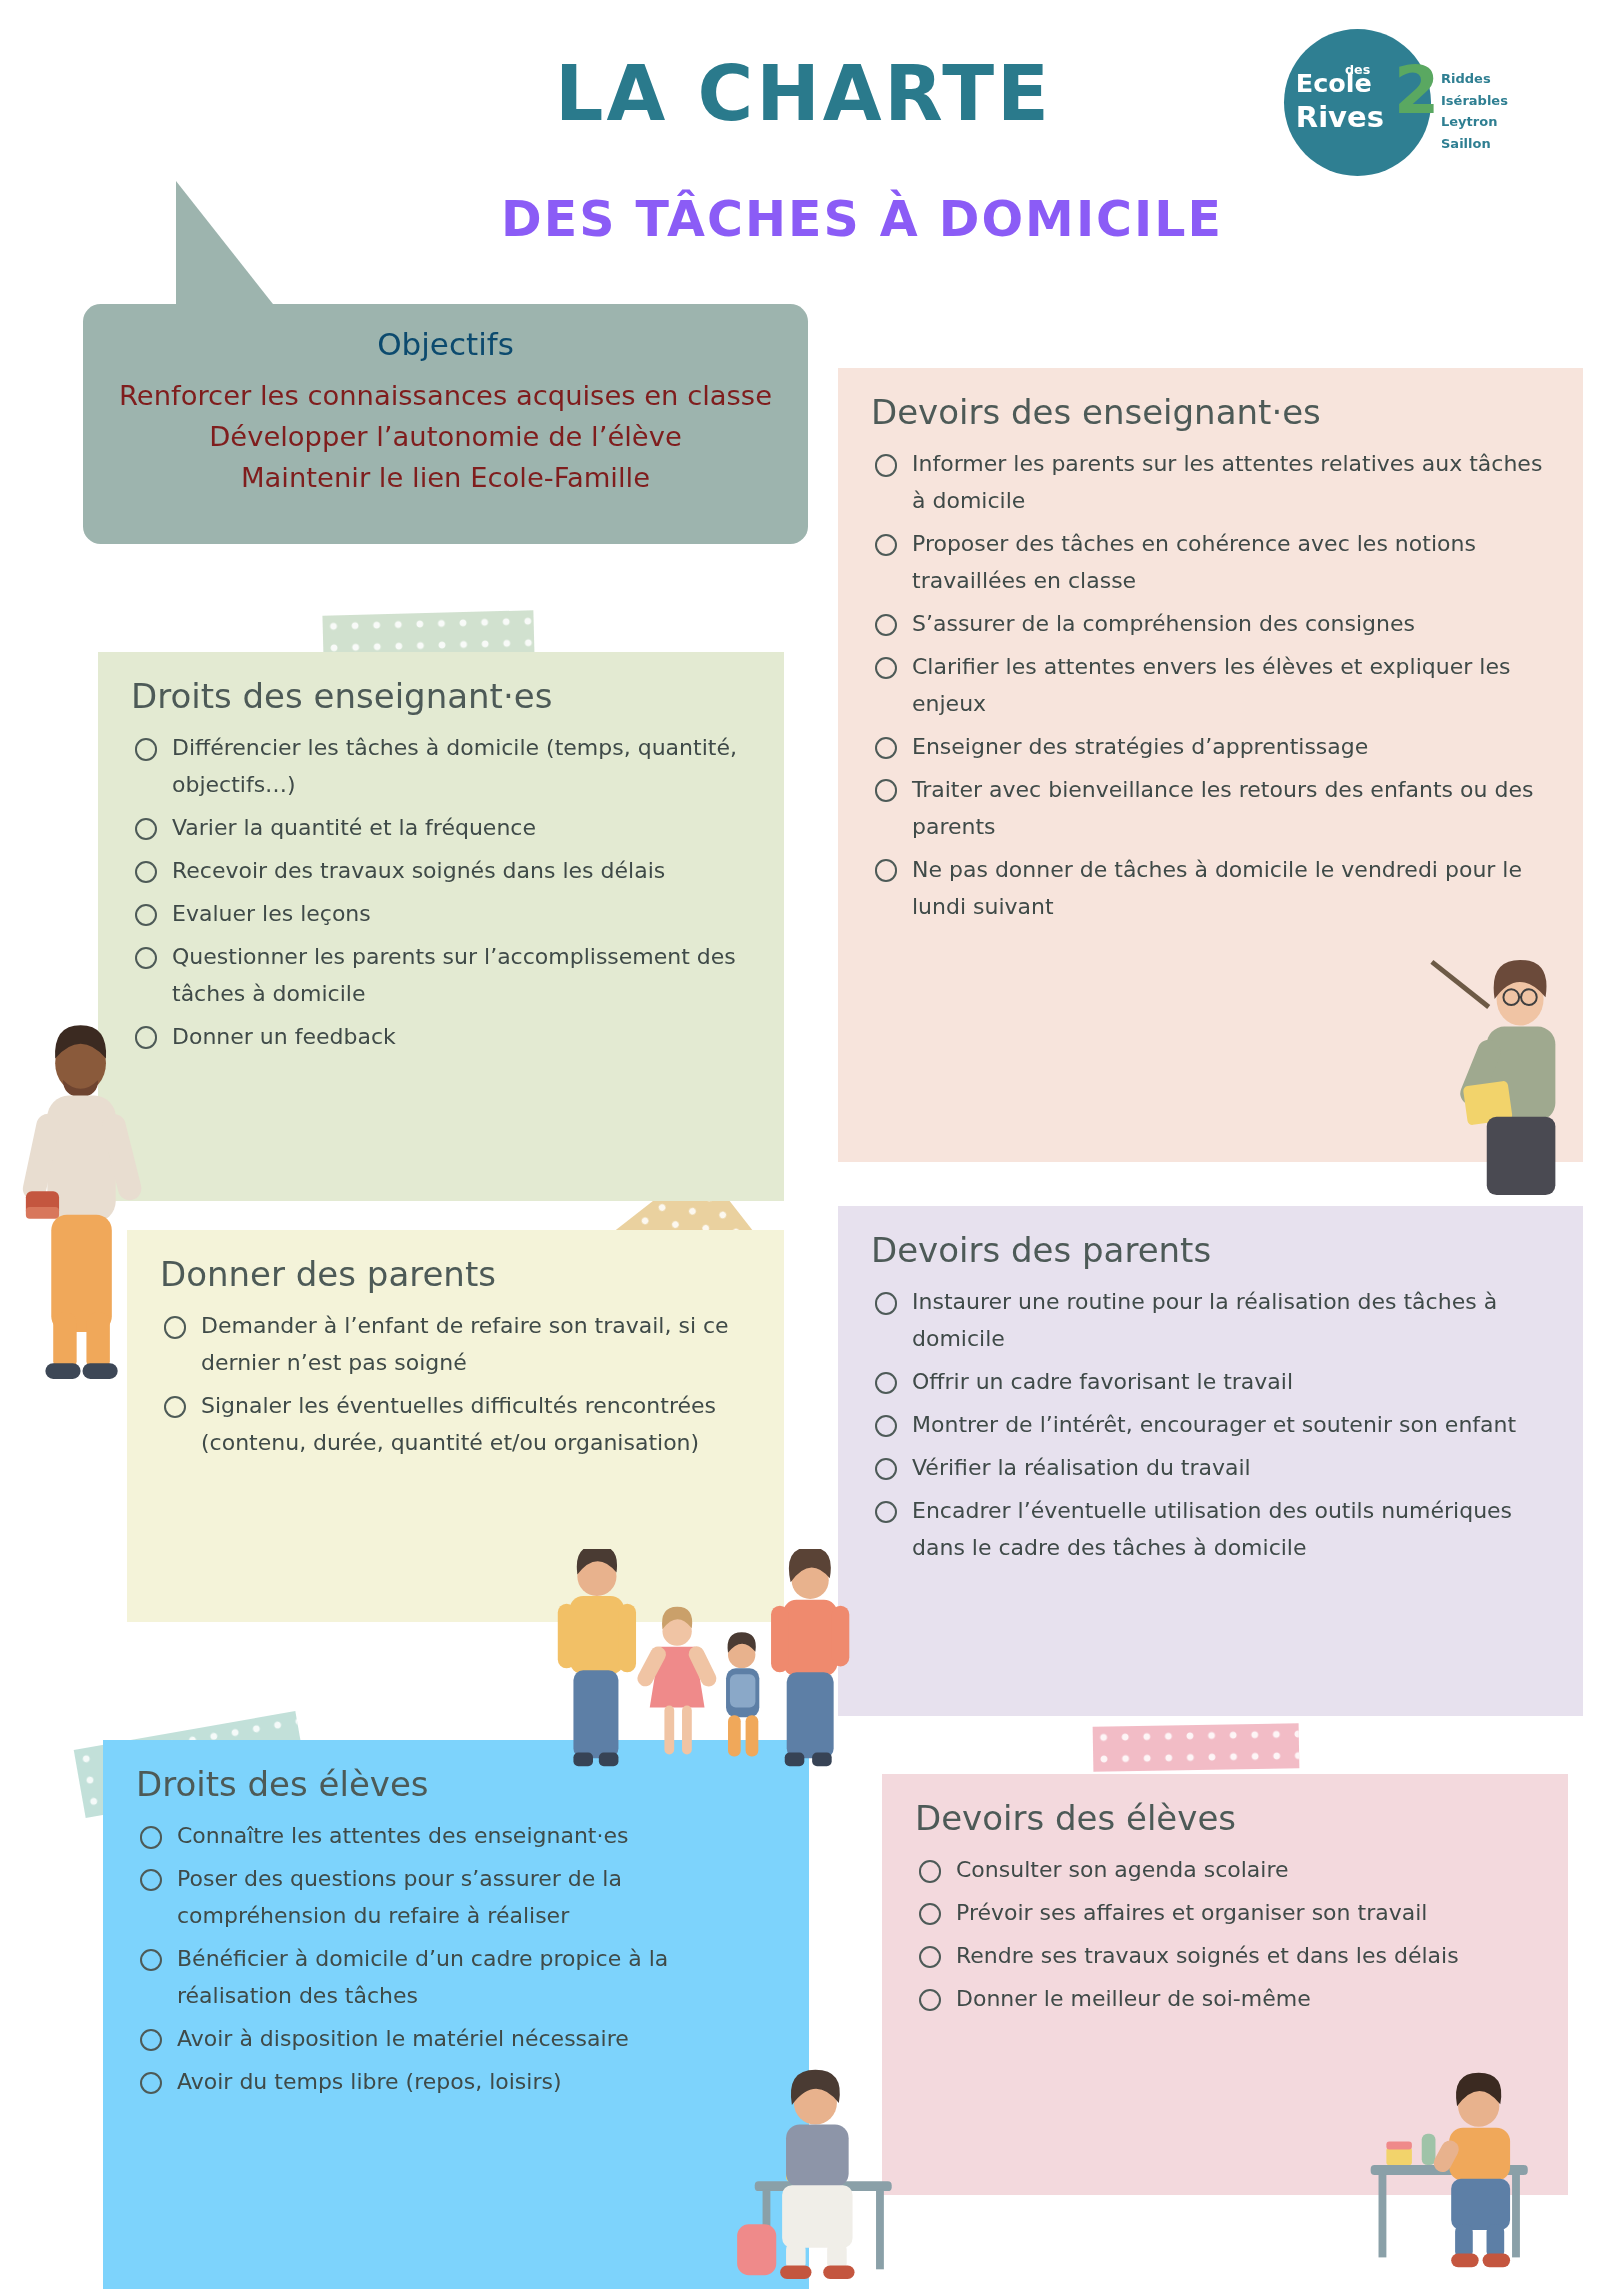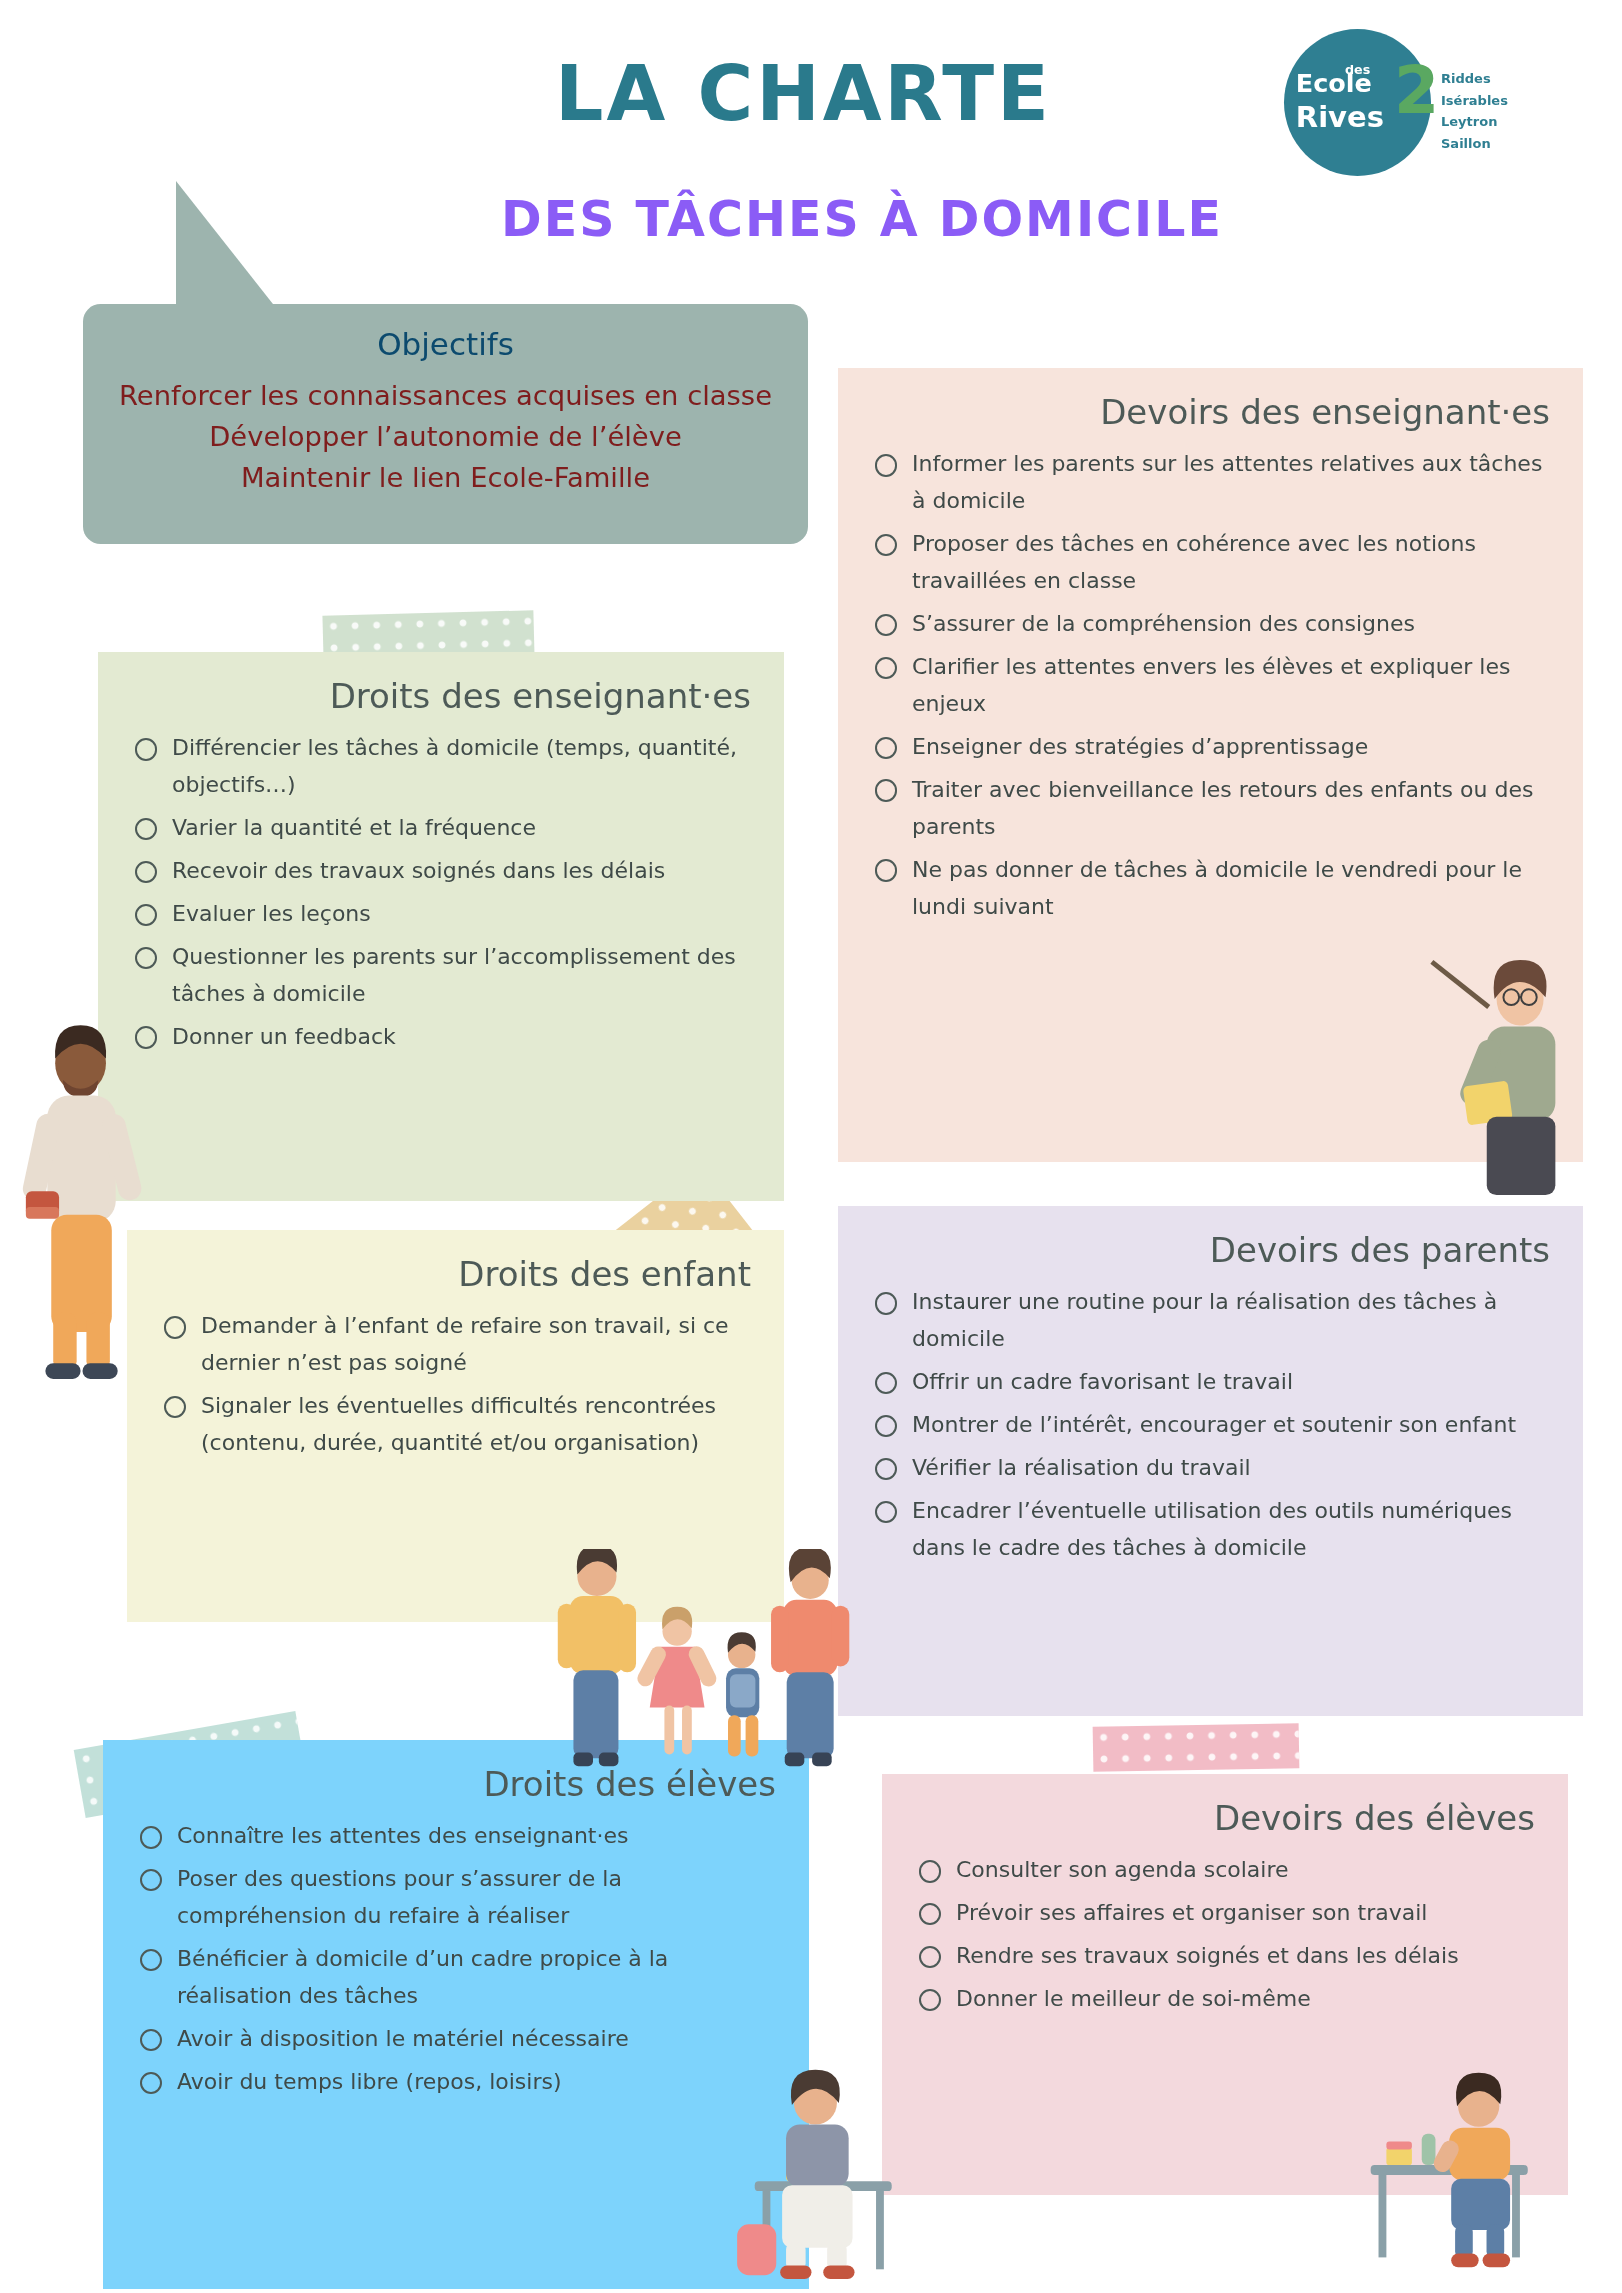--- a/index.html
+++ b/index.html
@@ -146,21 +146,21 @@
   }
 
   
   .card {
     position: absolute;
     box-sizing: border-box;
     padding: 23.5px 33px 27.4px 33px;
   }
   .card h3 {
     margin: 0 0 13.7px 0;
-    text-align: right;
+    text-align: left;
     font-size: 34px;
     font-weight: normal;
     color: #4d5a57;
   }
   ul.items {
     list-style: none;
     margin: 0;
     padding: 0;
   }
   ul.items li {
@@ -301,21 +301,21 @@
       <li><span class="bullet"></span><span>Proposer des tâches en cohérence avec les notions travaillées en classe</span></li>
       <li><span class="bullet"></span><span>S’assurer de la compréhension des consignes</span></li>
       <li><span class="bullet"></span><span>Clarifier les attentes envers les élèves et expliquer les enjeux</span></li>
       <li><span class="bullet"></span><span>Enseigner des stratégies d’apprentissage</span></li>
       <li><span class="bullet"></span><span>Traiter avec bienveillance les retours des enfants ou des parents</span></li>
       <li><span class="bullet"></span><span>Ne pas donner de tâches à domicile le vendredi pour le lundi suivant</span></li>
     </ul>
   </div>
 
   <div class="card" id="card-droits-par">
-    <h3>Droits des enfant</h3>
+    <h3>Donner des parents</h3>
     <ul class="items">
       <li><span class="bullet"></span><span>Demander à l’enfant de refaire son travail, si ce dernier n’est pas soigné</span></li>
       <li><span class="bullet"></span><span>Signaler les éventuelles difficultés rencontrées (contenu, durée, quantité et/ou organisation)</span></li>
     </ul>
   </div>
 
   <div class="card" id="card-devoirs-par">
     <h3>Devoirs des parents</h3>
     <ul class="items">
       <li><span class="bullet"></span><span>Instaurer une routine pour la réalisation des tâches à domicile</span></li>

